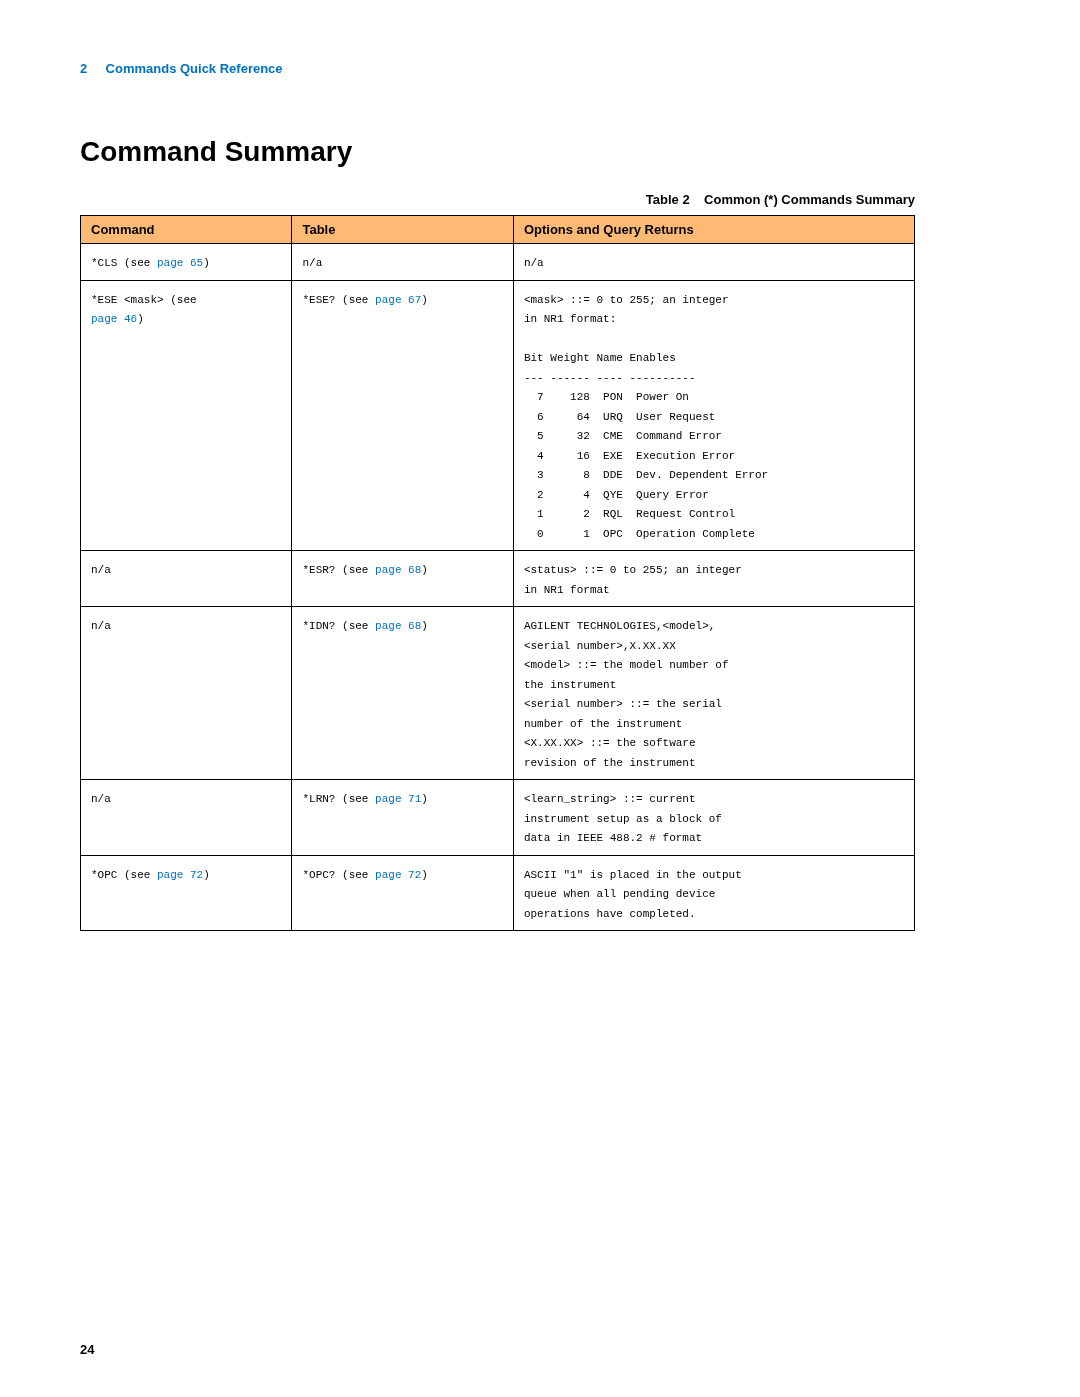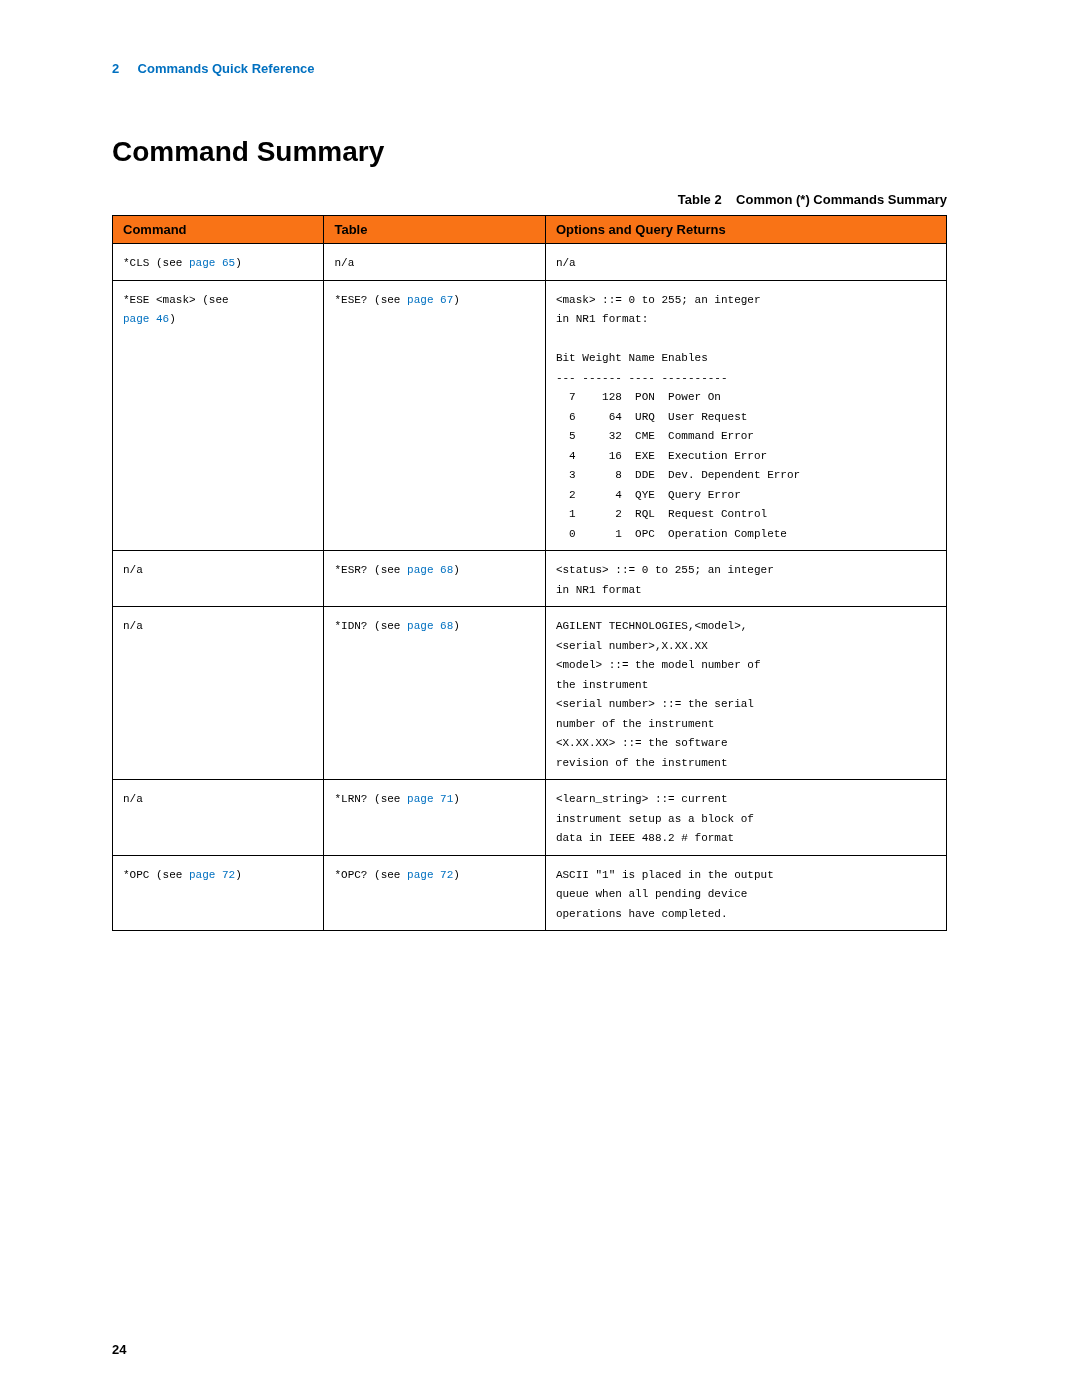--- a/index.html
+++ b/index.html
@@ -16,21 +16,20 @@
       font-size: 14px;
       color: #000000;
       position: relative;
     }
 
     .page-container {
       width: 995px;
       min-height: 1397px;
       padding: 0 80px;
       position: relative;
-      margin-left: 32px;
     }
 
     .chapter-header {
       padding-top: 60px;
       padding-bottom: 20px;
       border-bottom: none;
     }
 
     .chapter-number {
       color: #0070c0;
@@ -65,21 +64,21 @@
     }
 
     .cmd-table {
       width: 100%;
       border-collapse: collapse;
       border: 1.5px solid #000000;
       font-size: 13px;
     }
 
     .cmd-table th {
-      background-color: #f97316;
+      background-color: #fdba74;
       border: 1px solid #000000;
       padding: 6px 10px;
       text-align: left;
       font-weight: bold;
       font-size: 13px;
     }
 
     .cmd-table td {
       border: 1px solid #000000;
       padding: 8px 10px;

